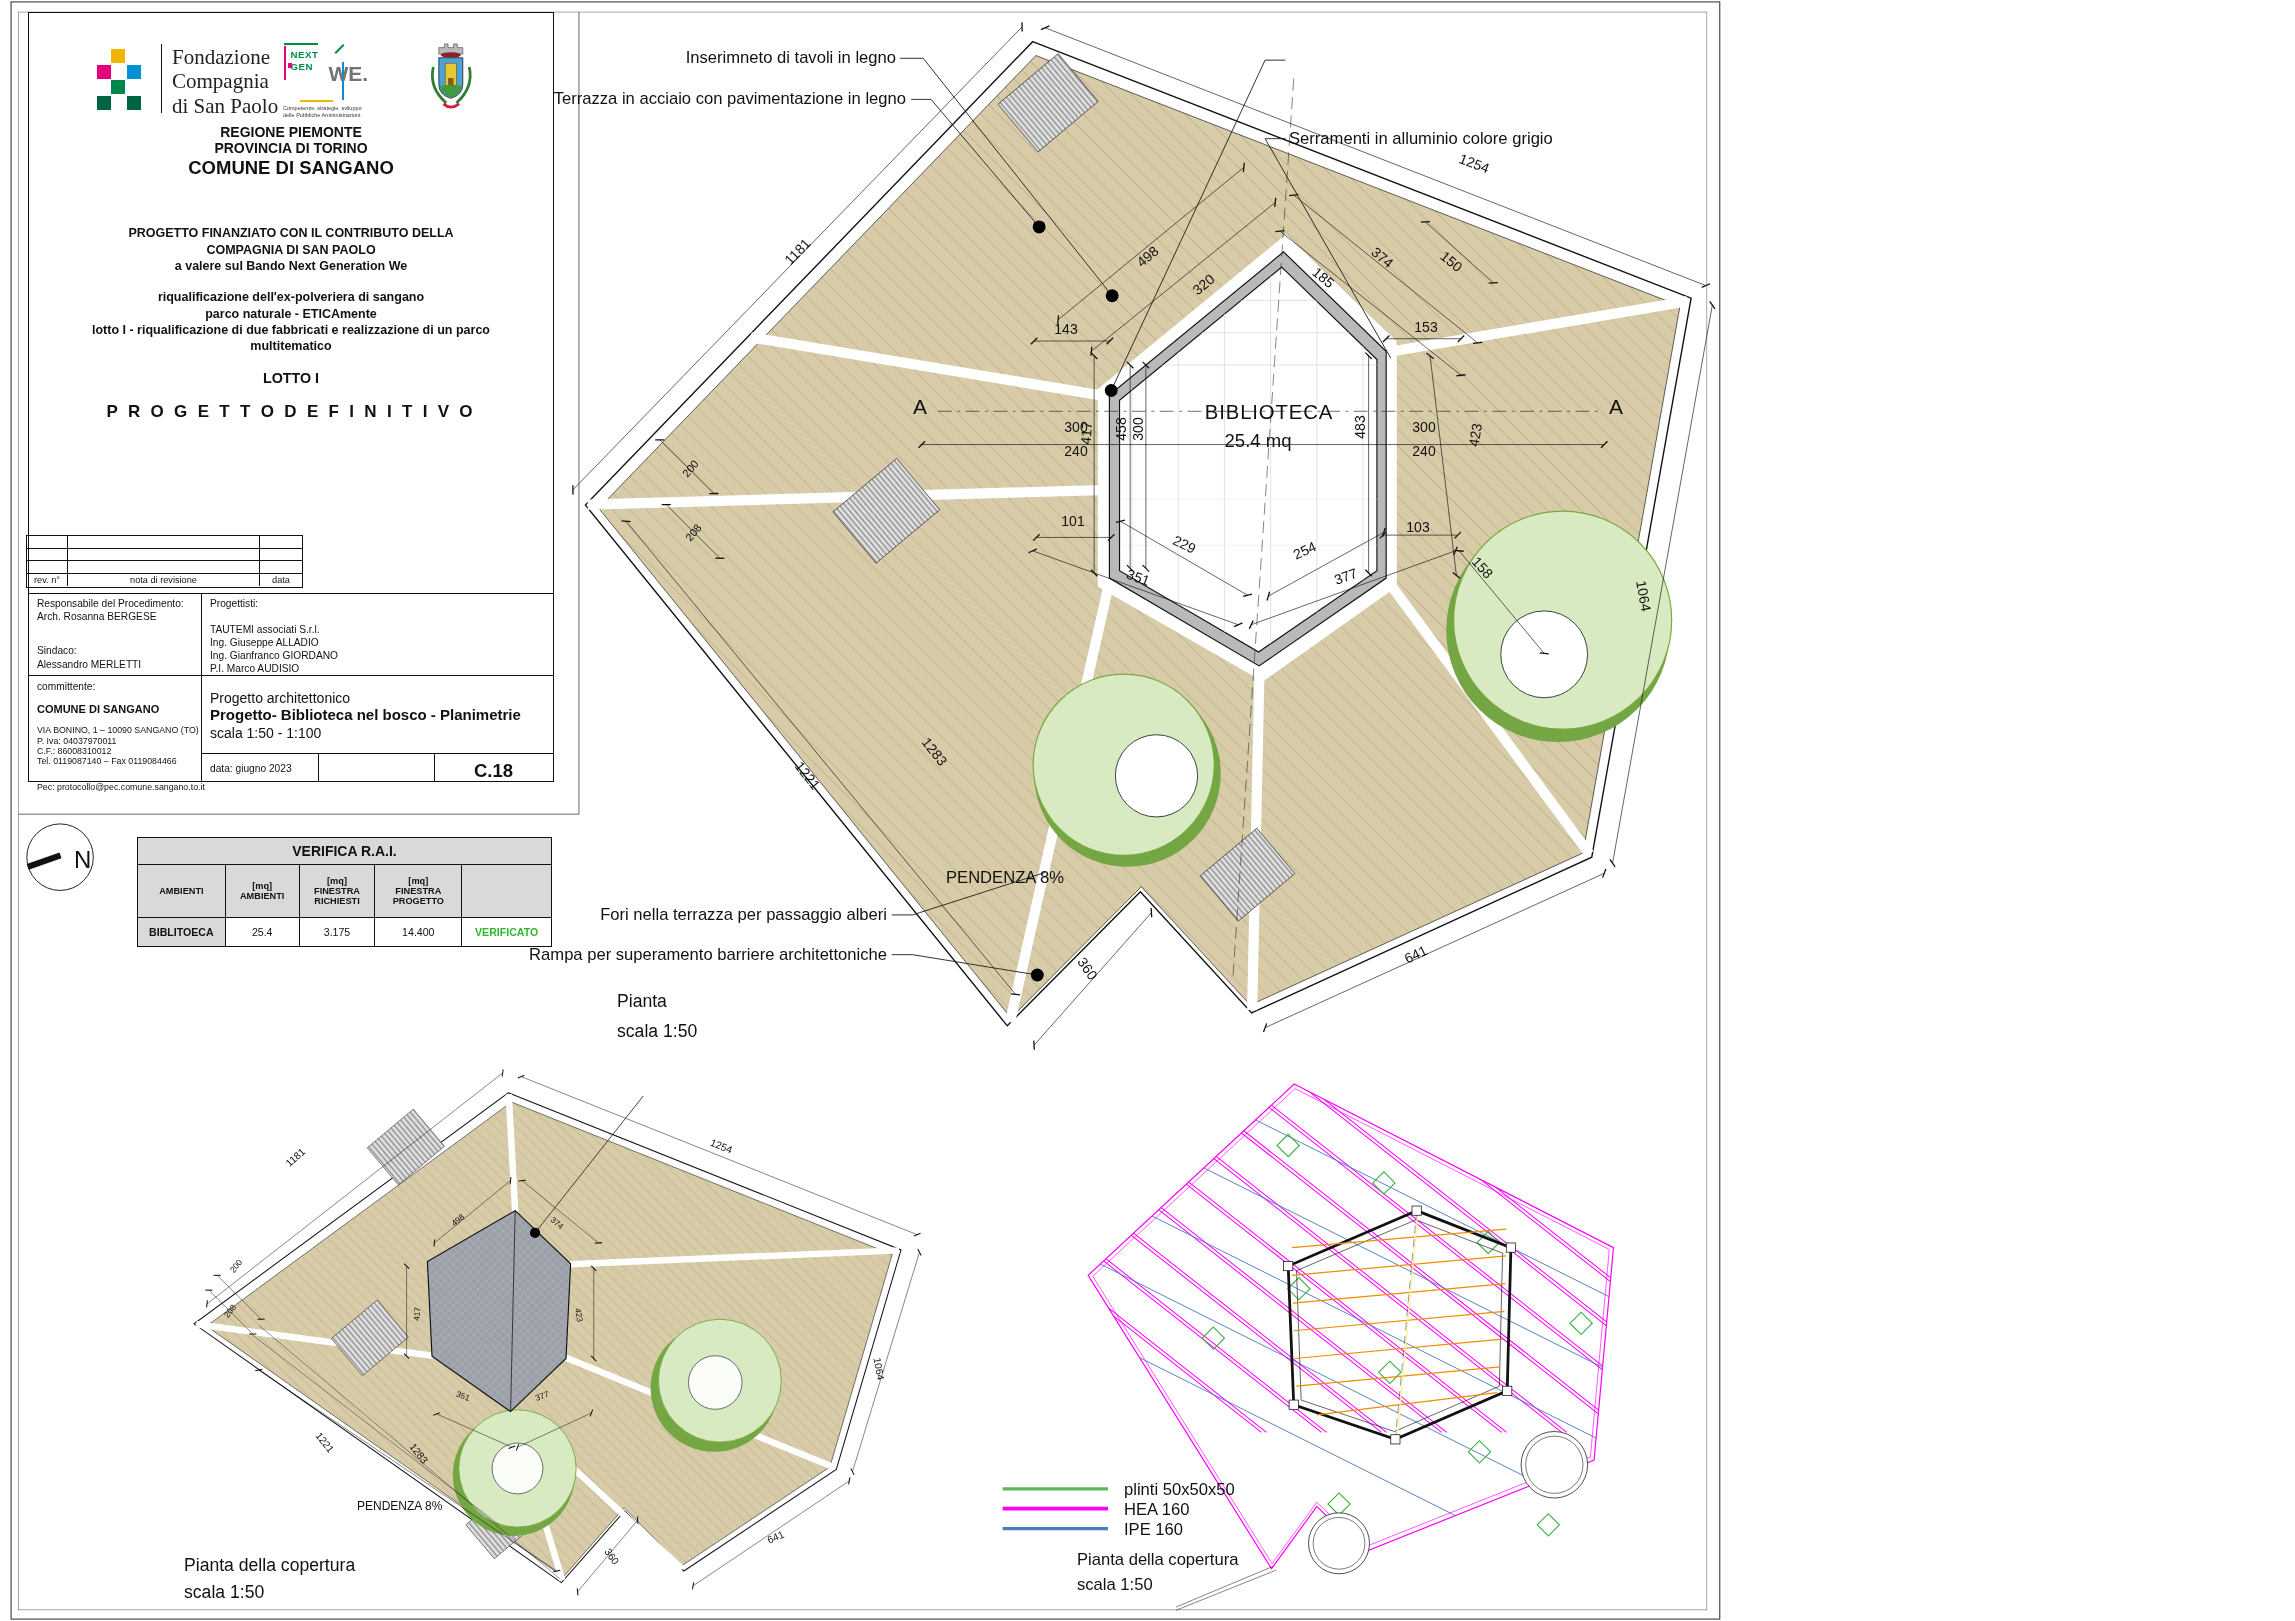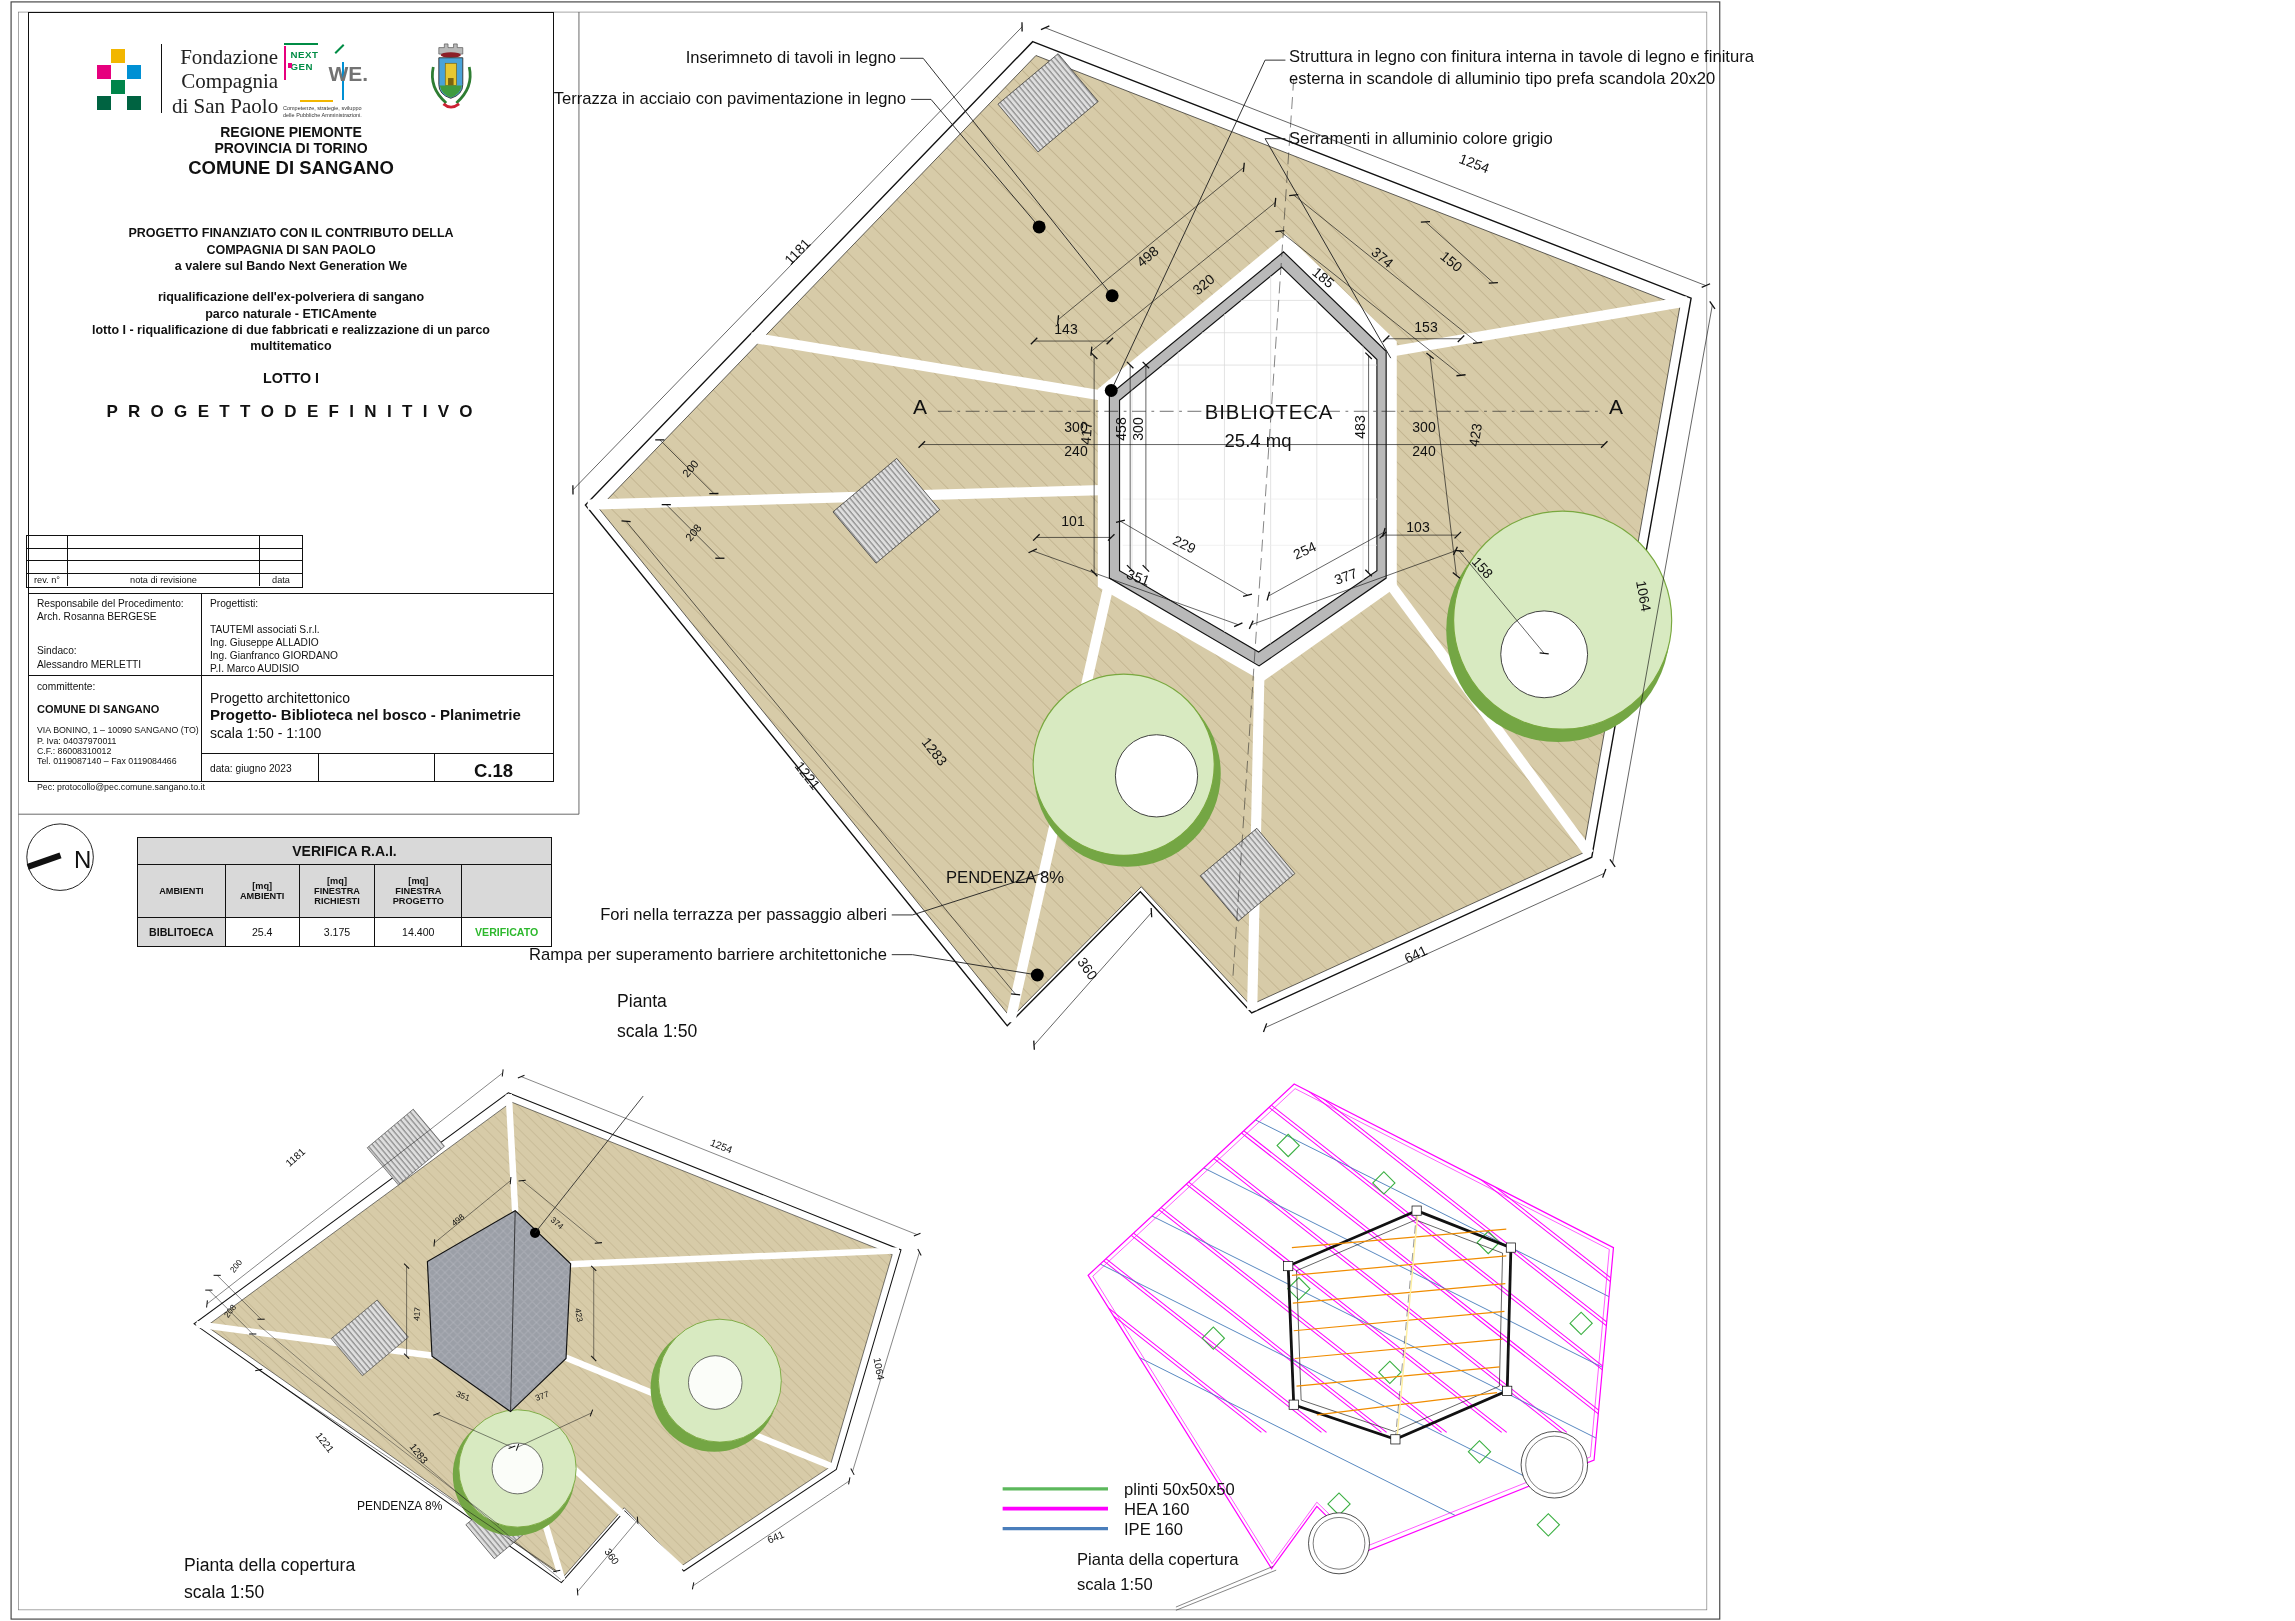--- a/index.html
+++ b/index.html
@@ -349,21 +349,21 @@
   <div class="abs" style="left:28px;top:12px;width:526px;height:770px;border:1.2px solid #111;box-sizing:border-box;"></div>
 
   <div>
     <div class="sq" style="left:111px;top:49px;background:#f2b600"></div>
     <div class="sq" style="left:97px;top:65px;background:#e6007e"></div>
     <div class="sq" style="left:127px;top:65px;background:#0090d4"></div>
     <div class="sq" style="left:111px;top:80px;background:#00854a"></div>
     <div class="sq" style="left:97px;top:96px;background:#006341"></div>
     <div class="sq" style="left:127px;top:96px;background:#006341"></div>
     <div class="tb-line" style="left:161px;top:44px;width:0.9px;height:69px;"></div>
-    <div class="lbl serif" style="left:172px;top:45px;font-size:21px;line-height:1.16;color:#222;text-align:right;">Fondazione
+    <div class="lbl serif" style="left:172px;top:45px;font-size:21px;line-height:1.16;color:#222;">Fondazione
 Compagnia
 di San Paolo</div>
   </div>
 
   <div class="ng">
     <div class="bar" style="left:0;top:2.8px;width:2.3px;height:34px;background:#e6007e"></div>
     <div class="bar" style="left:0;top:0;width:34px;height:2.3px;background:#008c45"></div>
     <div class="bar" style="right:0;top:18.5px;width:2.3px;height:38px;background:#0090d4"></div>
     <div class="bar" style="left:15.7px;bottom:0;width:33px;height:2.3px;background:#f2b600"></div>
     <div class="bar" style="right:0.9px;top:0.9px;width:12px;height:2.3px;background:#008c45;transform:rotate(-45deg);transform-origin:right top;"></div>
@@ -480,22 +480,20 @@
     </div>
   </div>
 
   <div class="lbl" style="left:1124px;top:1480px;font-size:16.6px;">plinti 50x50x50</div>
   <div class="lbl" style="left:1124px;top:1500px;font-size:16.6px;">HEA 160</div>
   <div class="lbl" style="left:1124px;top:1520px;font-size:16.6px;">IPE 160</div>
 
   <div id="labels" class="abs" style="left:0;top:0;width:100%;height:100%;">
       <div class="lbl" style="left: 896px; top: 58px; font-size: 16.6px; transform: translate(-100%, -50%);">Inserimneto di tavoli in legno</div>
       <div class="lbl" style="left: 906px; top: 99px; font-size: 16.6px; transform: translate(-100%, -50%);">Terrazza in acciaio con pavimentazione in legno</div>
-      <div class="lbl" style="left: 1289px; top: 68px; font-size: 16.6px; line-height: 1.35; transform: translate(0px, -50%);">Struttura in legno con finitura interna in tavole di legno e finitura
-esterna in scandole di alluminio tipo prefa scandola 20x20</div>
       <div class="lbl" style="left: 1289px; top: 139px; font-size: 16.6px; transform: translate(0px, -50%);">Serramenti in alluminio colore grigio</div>
       <div class="lbl" style="left: 887px; top: 915px; font-size: 16.6px; transform: translate(-100%, -50%);">Fori nella terrazza per passaggio alberi</div>
       <div class="lbl" style="left: 887px; top: 955px; font-size: 16.6px; transform: translate(-100%, -50%);">Rampa per superamento barriere architettoniche</div>
       <div class="lbl" style="left: 617px; top: 1017px; font-size: 17.6px; line-height: 1.7; transform: translate(0px, -50%);">Pianta
 scala 1:50</div>
       <div class="lbl" style="left: 184px; top: 1579px; font-size: 17.6px; line-height: 1.55; transform: translate(0px, -50%);">Pianta della copertura
 scala 1:50</div>
       <div class="lbl" style="left: 1077px; top: 1573px; font-size: 16.6px; line-height: 1.5; transform: translate(0px, -50%);">Pianta della copertura
 scala 1:50</div>
       <div class="lbl" style="left: 1269px; top: 413px; font-size: 20.3px; letter-spacing: 0.9px; transform: translate(-50%, -50%);">BIBLIOTECA</div>

